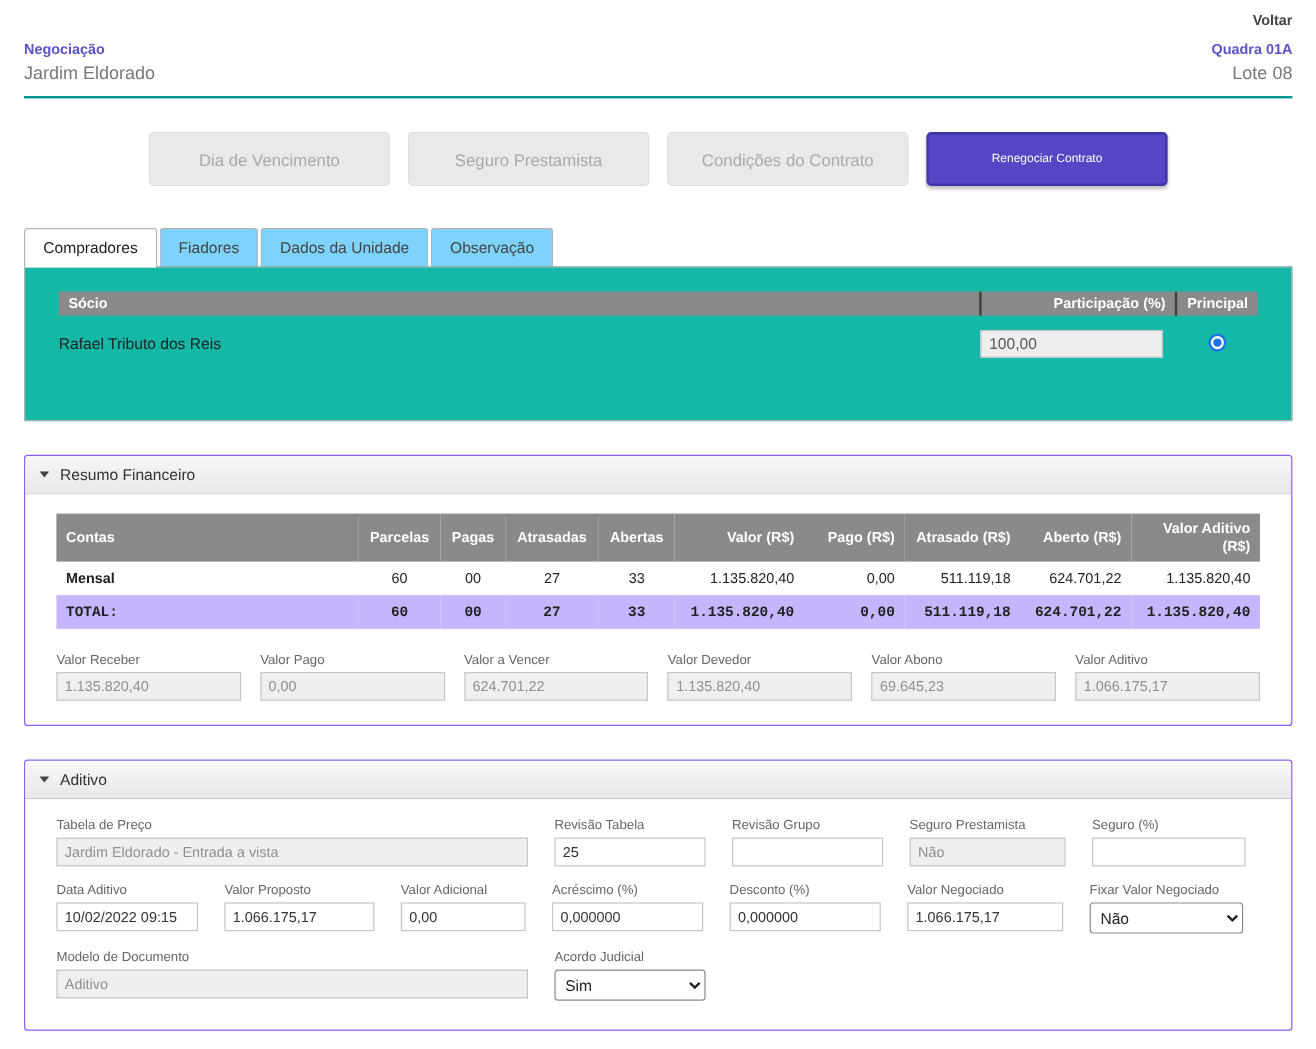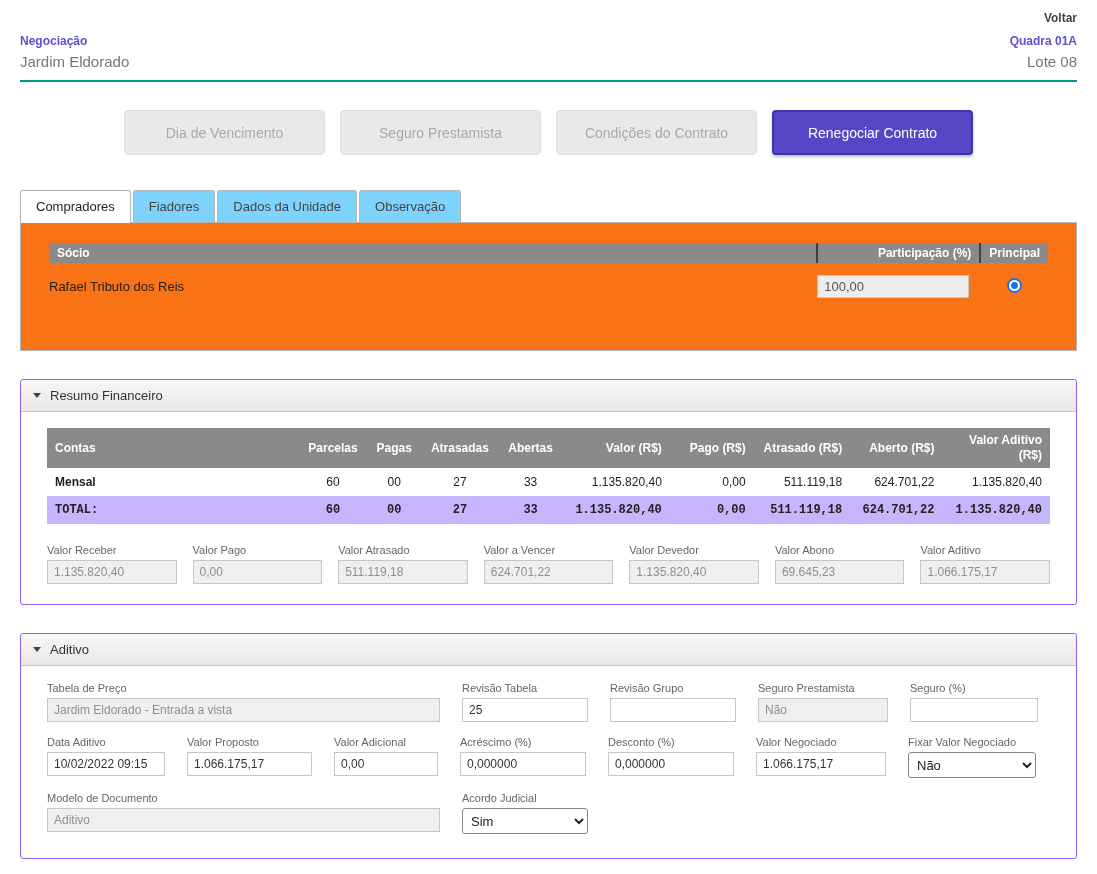--- a/index.html
+++ b/index.html
@@ -23,33 +23,33 @@
 
   
   .actions { display: flex; justify-content: center; gap: 15px; margin-top: 28px; }
   .btn {
     min-width: 201px; height: 45px; font-size: 14px; border-radius: 4px;
     font-family: "Liberation Sans", sans-serif; padding: 0 20px;
   }
   .btn.disabled { background: #e9e9e9; color: #a9a9a9; border: 1px solid #dedede; cursor: default; }
   .btn.primary {
     background: #5446c4; color: #fff; border: 2px solid #3f34a9;
-    box-shadow: 0 2px 3px rgba(0,0,0,.25); cursor: pointer; font-size: 14px;
+    box-shadow: 0 2px 3px rgba(0,0,0,.25); cursor: pointer; font-size: 10px;
   }
 
   
   .tabs-wrap { margin-top: 34px; }
   .tabs { display: flex; }
   .tab {
     padding: 8px 15px; font-size: 13px; color: #444; background: #7dd3fc;
     border: 1px solid #b5b5b5; border-bottom: none; margin-right: 2px;
     border-radius: 3px 3px 0 0; cursor: pointer; position: relative; top: 1px;
   }
   .tab.active { background: #fff; color: #222; z-index: 2; padding-bottom: 9px; }
-  .tab-panel { border: 1px solid #b5b5b5; background: #f97316; padding: 20px 28px 48px; position: relative; z-index: 1; }
+  .tab-panel { border: 1px solid #b5b5b5; background: #14b8a6; padding: 20px 28px 48px; position: relative; z-index: 1; }
 
   
   .buyers-table { width: 100%; border-collapse: collapse; }
   .buyers-table th {
     background: #8a8a8a; color: #fff; font-size: 12px; font-weight: bold;
     padding: 3px 8px; text-align: left;
   }
   .buyers-table th + th { border-left: 2px solid #404040; }
   .th-part { width: 163px; text-align: right !important; }
   .th-principal { width: 66px; text-align: center !important; }
@@ -226,24 +226,20 @@
       <div class="fields-row">
         <div class="field">
           <label>Valor Receber</label>
           <input class="ro" type="text" value="1.135.820,40" style="">
         </div>
         <div class="field">
           <label>Valor Pago</label>
           <input class="ro" type="text" value="0,00" style="">
         </div>
         <div class="field">
-          <label>Valor Atrasado</label>
-          <input class="ro" type="text" value="511.119,18" style="">
-        </div>
-        <div class="field">
           <label>Valor a Vencer</label>
           <input class="ro" type="text" value="624.701,22" style="">
         </div>
         <div class="field">
           <label>Valor Devedor</label>
           <input class="ro" type="text" value="1.135.820,40" style="">
         </div>
         <div class="field">
           <label>Valor Abono</label>
           <input class="ro" type="text" value="69.645,23" style="">

